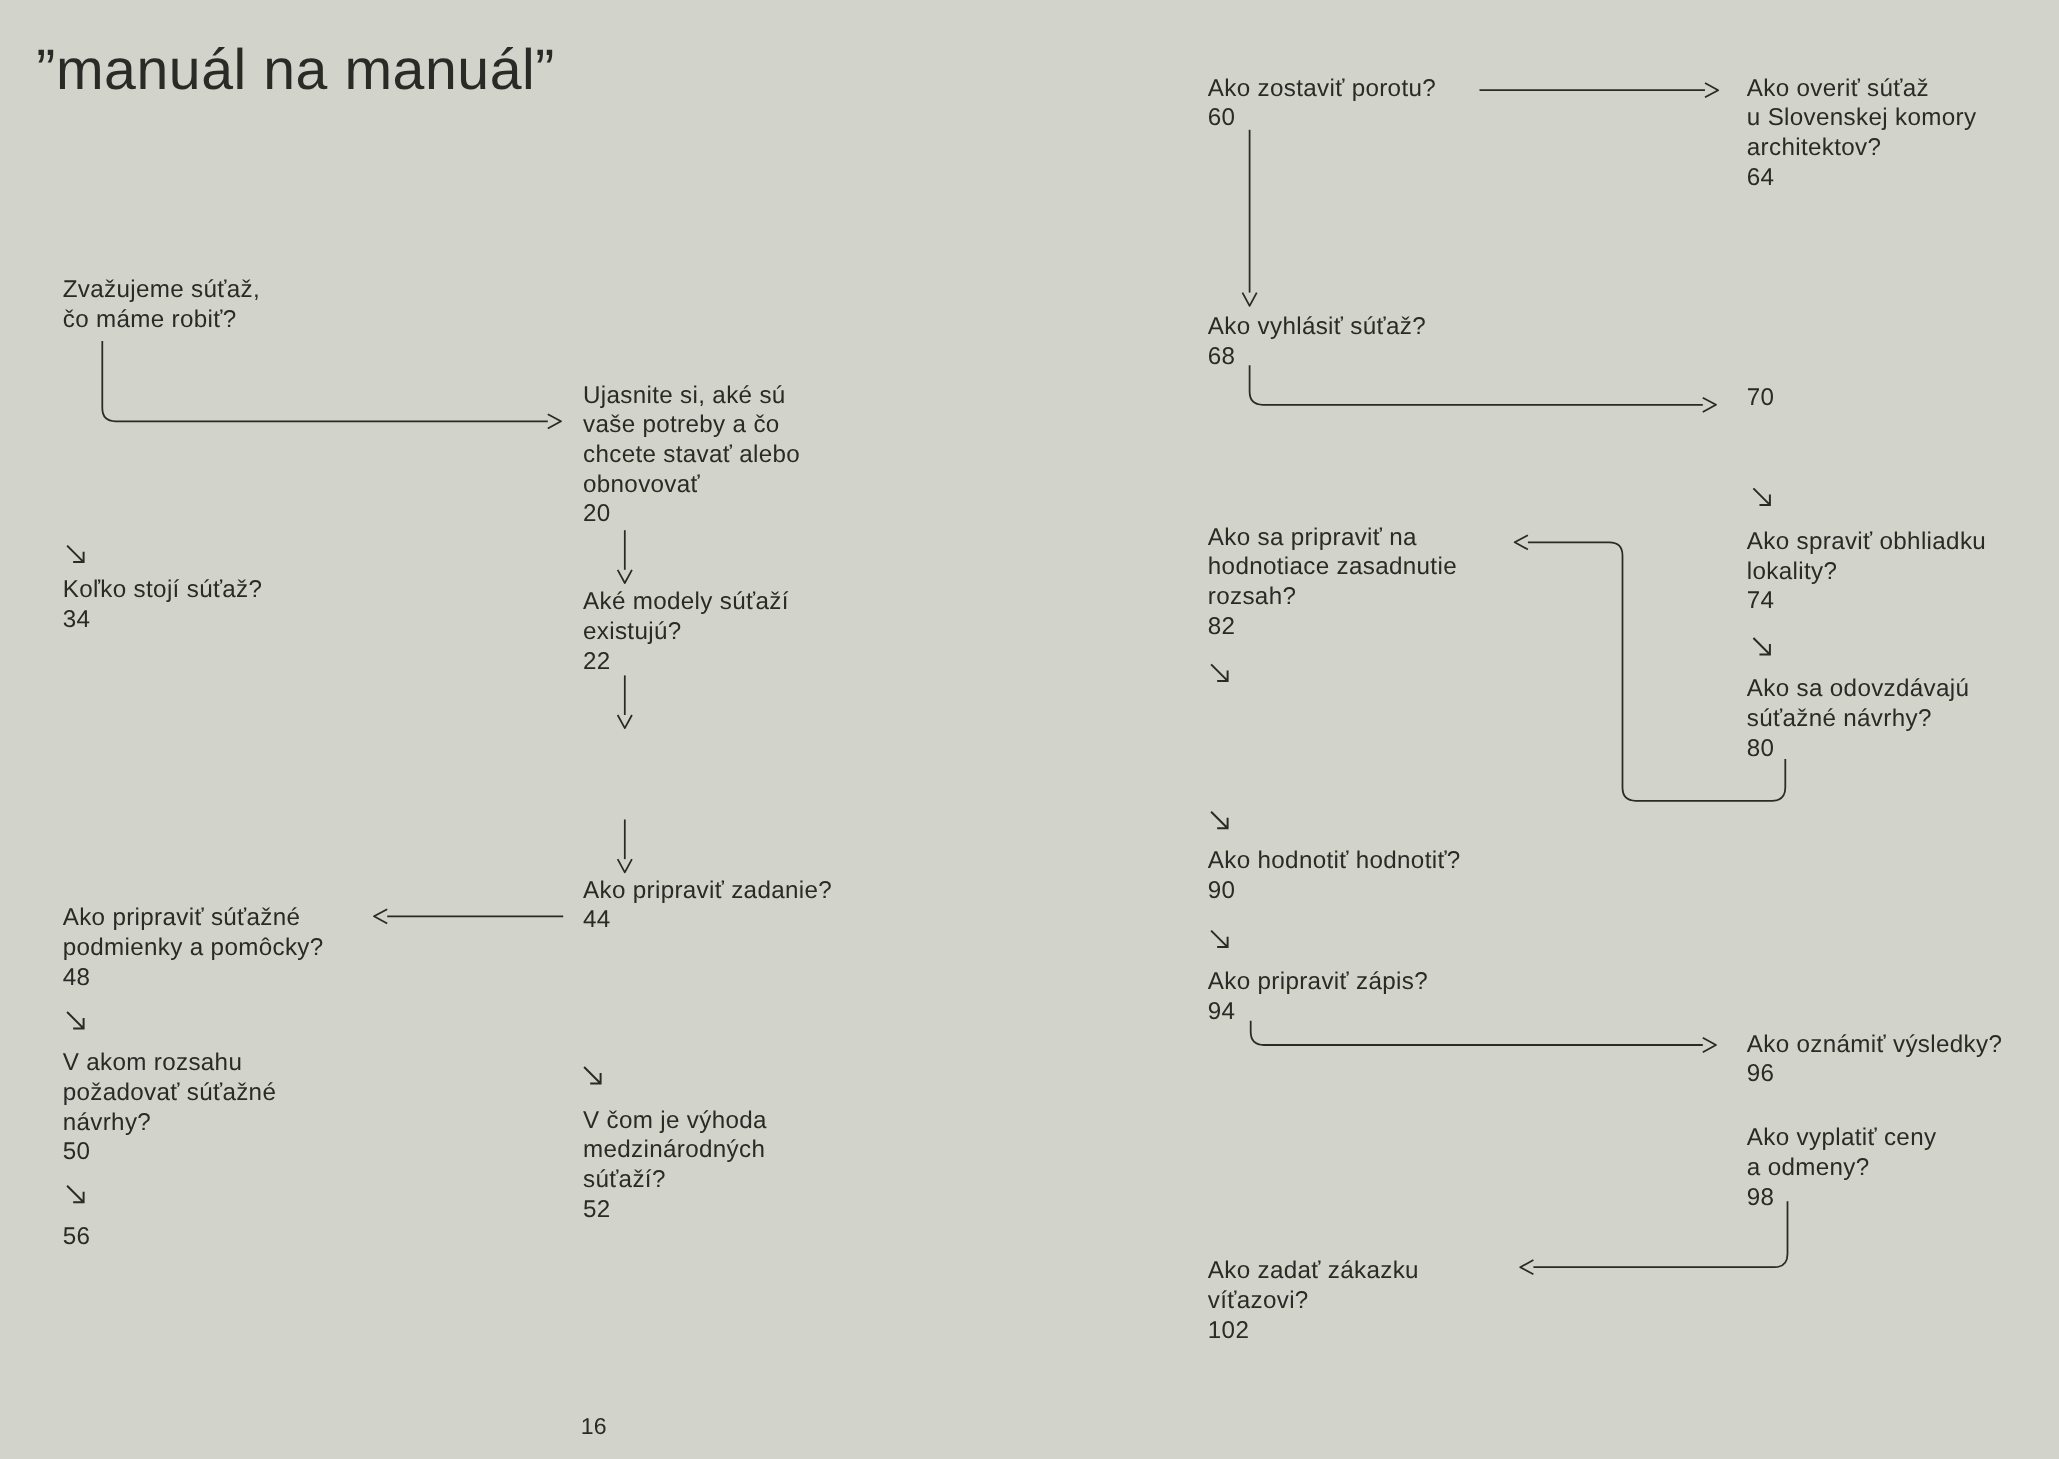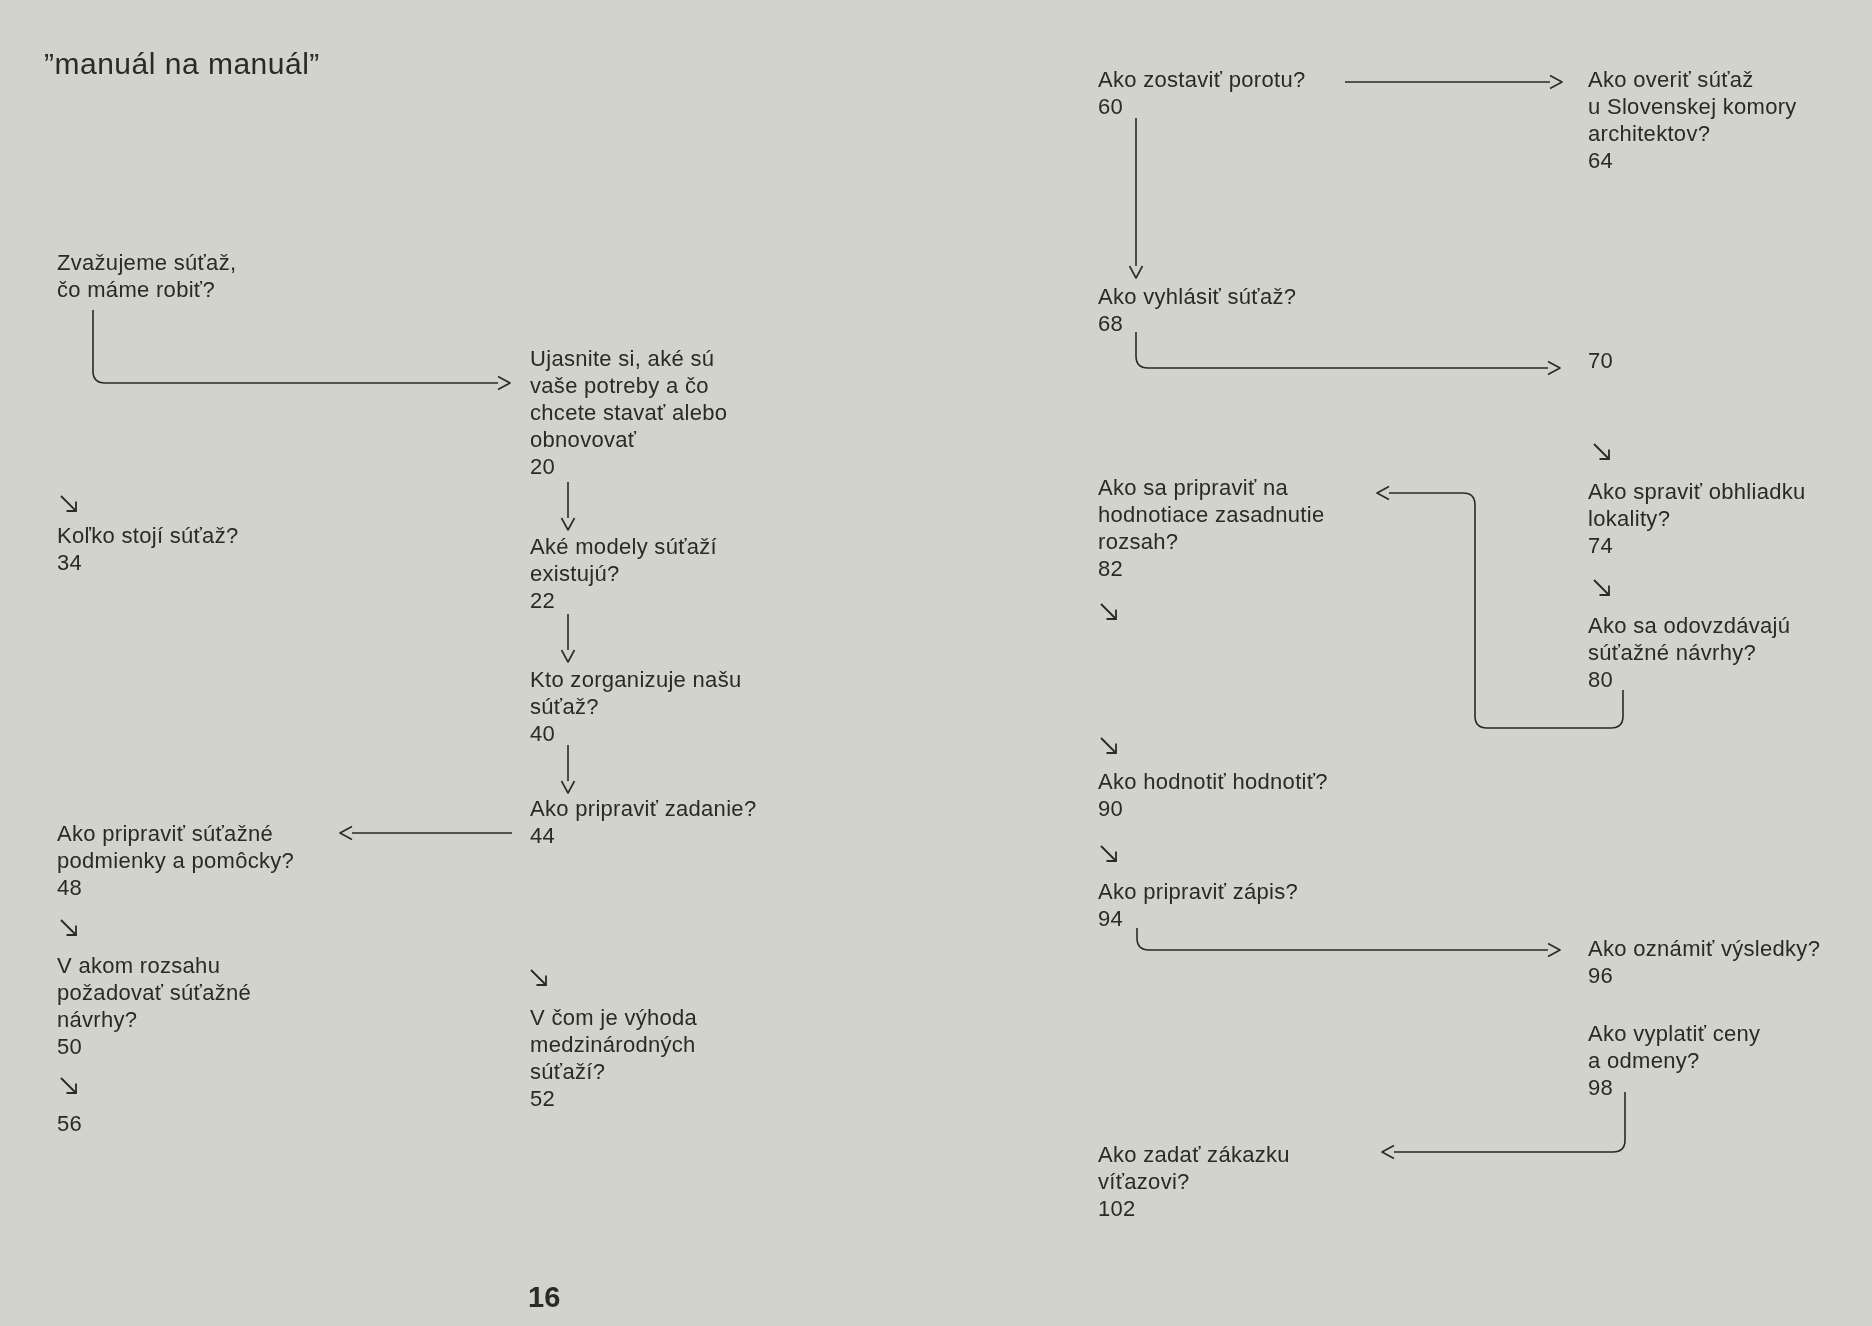--- a/index.html
+++ b/index.html
@@ -4,29 +4,28 @@
 <style>
   html,body{margin:0;padding:0;}
   body{
     width:1872px;height:1326px;position:relative;overflow:hidden;
     background:#d2d3ca;
     font-family:"Liberation Sans", sans-serif;
     color:#2a2a26;
   }
   #canvas{position:absolute;inset:0;width:1872px;height:1326px;}
   .title{
-    position:absolute;font-size:30px;line-height:48px;letter-spacing:0.5px;
+    position:absolute;font-size:52px;line-height:48px;letter-spacing:0.5px;
     white-space:nowrap;
-    margin-left:11px;
   }
   .block{position:absolute;font-size:22px;line-height:27px;letter-spacing:0.3px;white-space:nowrap;}
   .line{white-space:nowrap;}
   svg.connectors{position:absolute;left:0;top:0;pointer-events:none;}
   .marker{position:absolute;}
-  .pageno{position:absolute;font-size:29px;line-height:27px;font-weight:bold;}
+  .pageno{position:absolute;font-size:21px;line-height:27px;}
 </style>
 </head>
 <body>
 
 <div id="canvas">
 
   <div class="title" style="left:33px;top:40px">”manuál na manuál”</div>
 
   <div class="block" style="left:57px;top:249px">
     <div>
@@ -74,27 +73,20 @@
   </div>
 
   <div class="block" style="left:530px;top:533px">
     <div>
         <div class="line">Aké modely súťaží</div>
         <div class="line">existujú?</div>
       </div>
     <div class="line">22</div>
   </div>
 
-  <div class="block" style="left:530px;top:666px">
-    <div>
-        <div class="line">Kto zorganizuje našu</div>
-        <div class="line">súťaž?</div>
-      </div>
-    <div class="line">40</div>
-  </div>
 
   <div class="block" style="left:530px;top:795px">
     <div>
         <div class="line">Ako pripraviť zadanie?</div>
       </div>
     <div class="line">44</div>
   </div>
 
   <div class="block" style="left:530px;top:1004px">
     <div>

